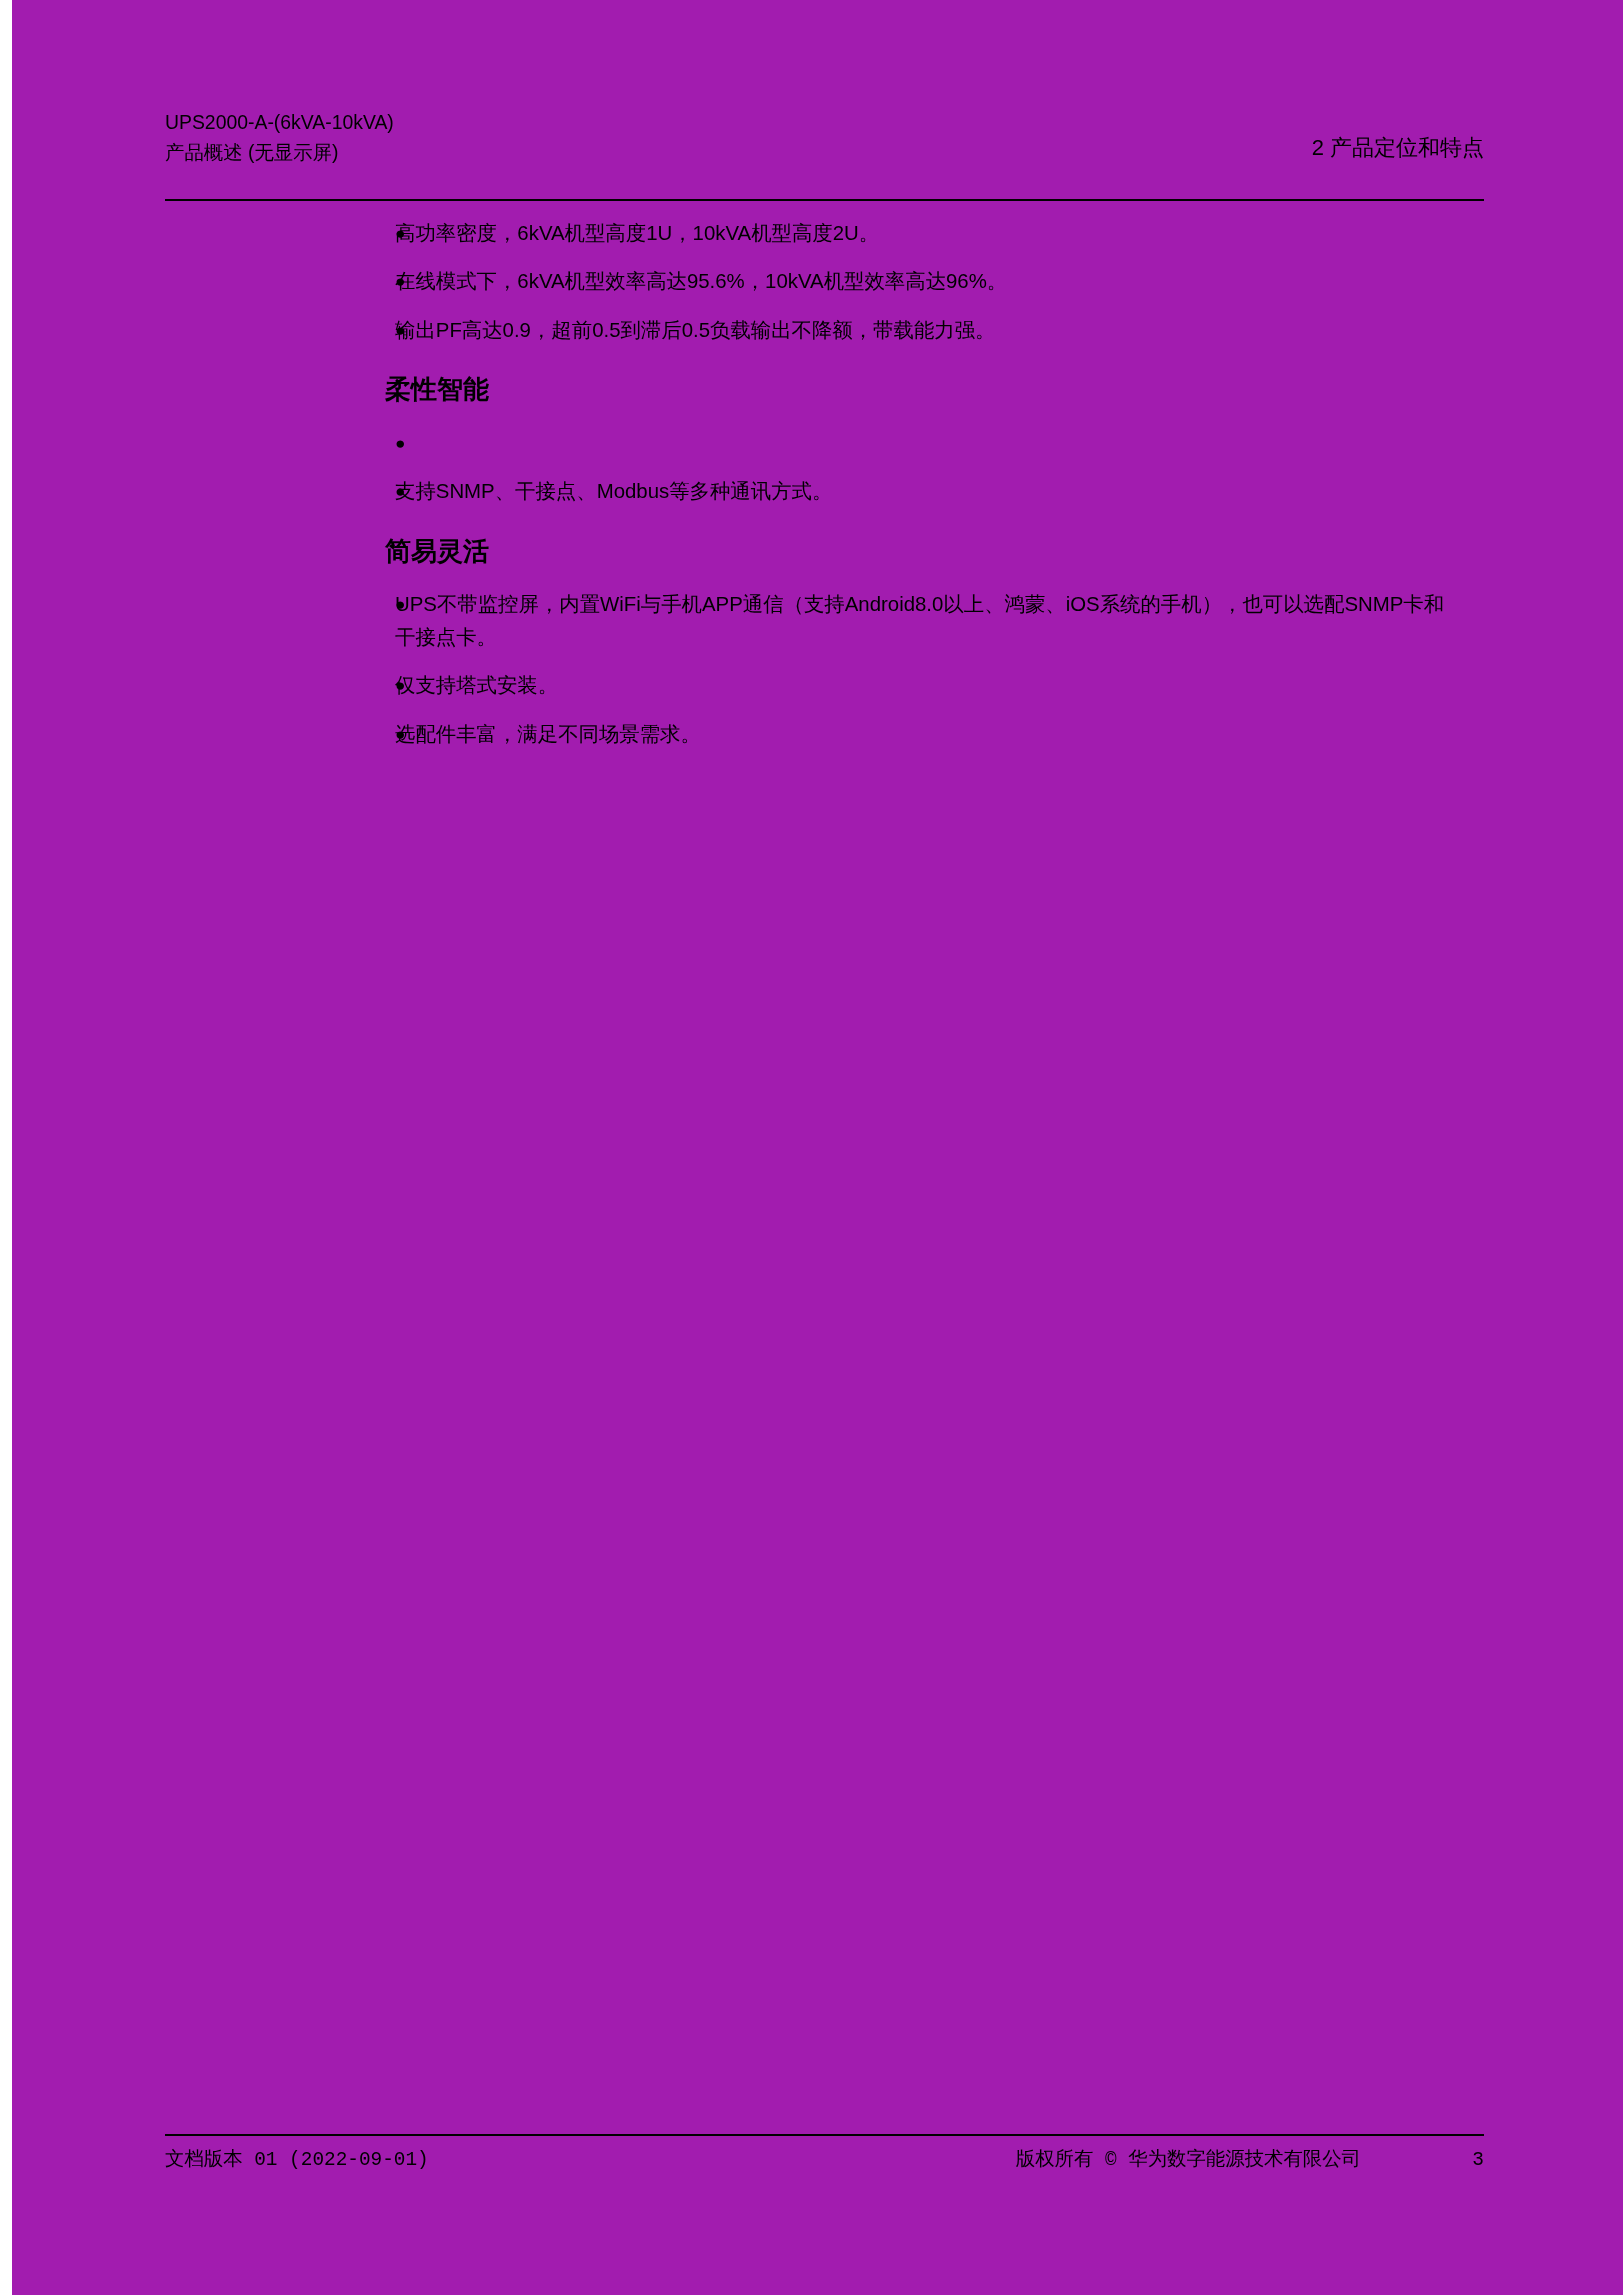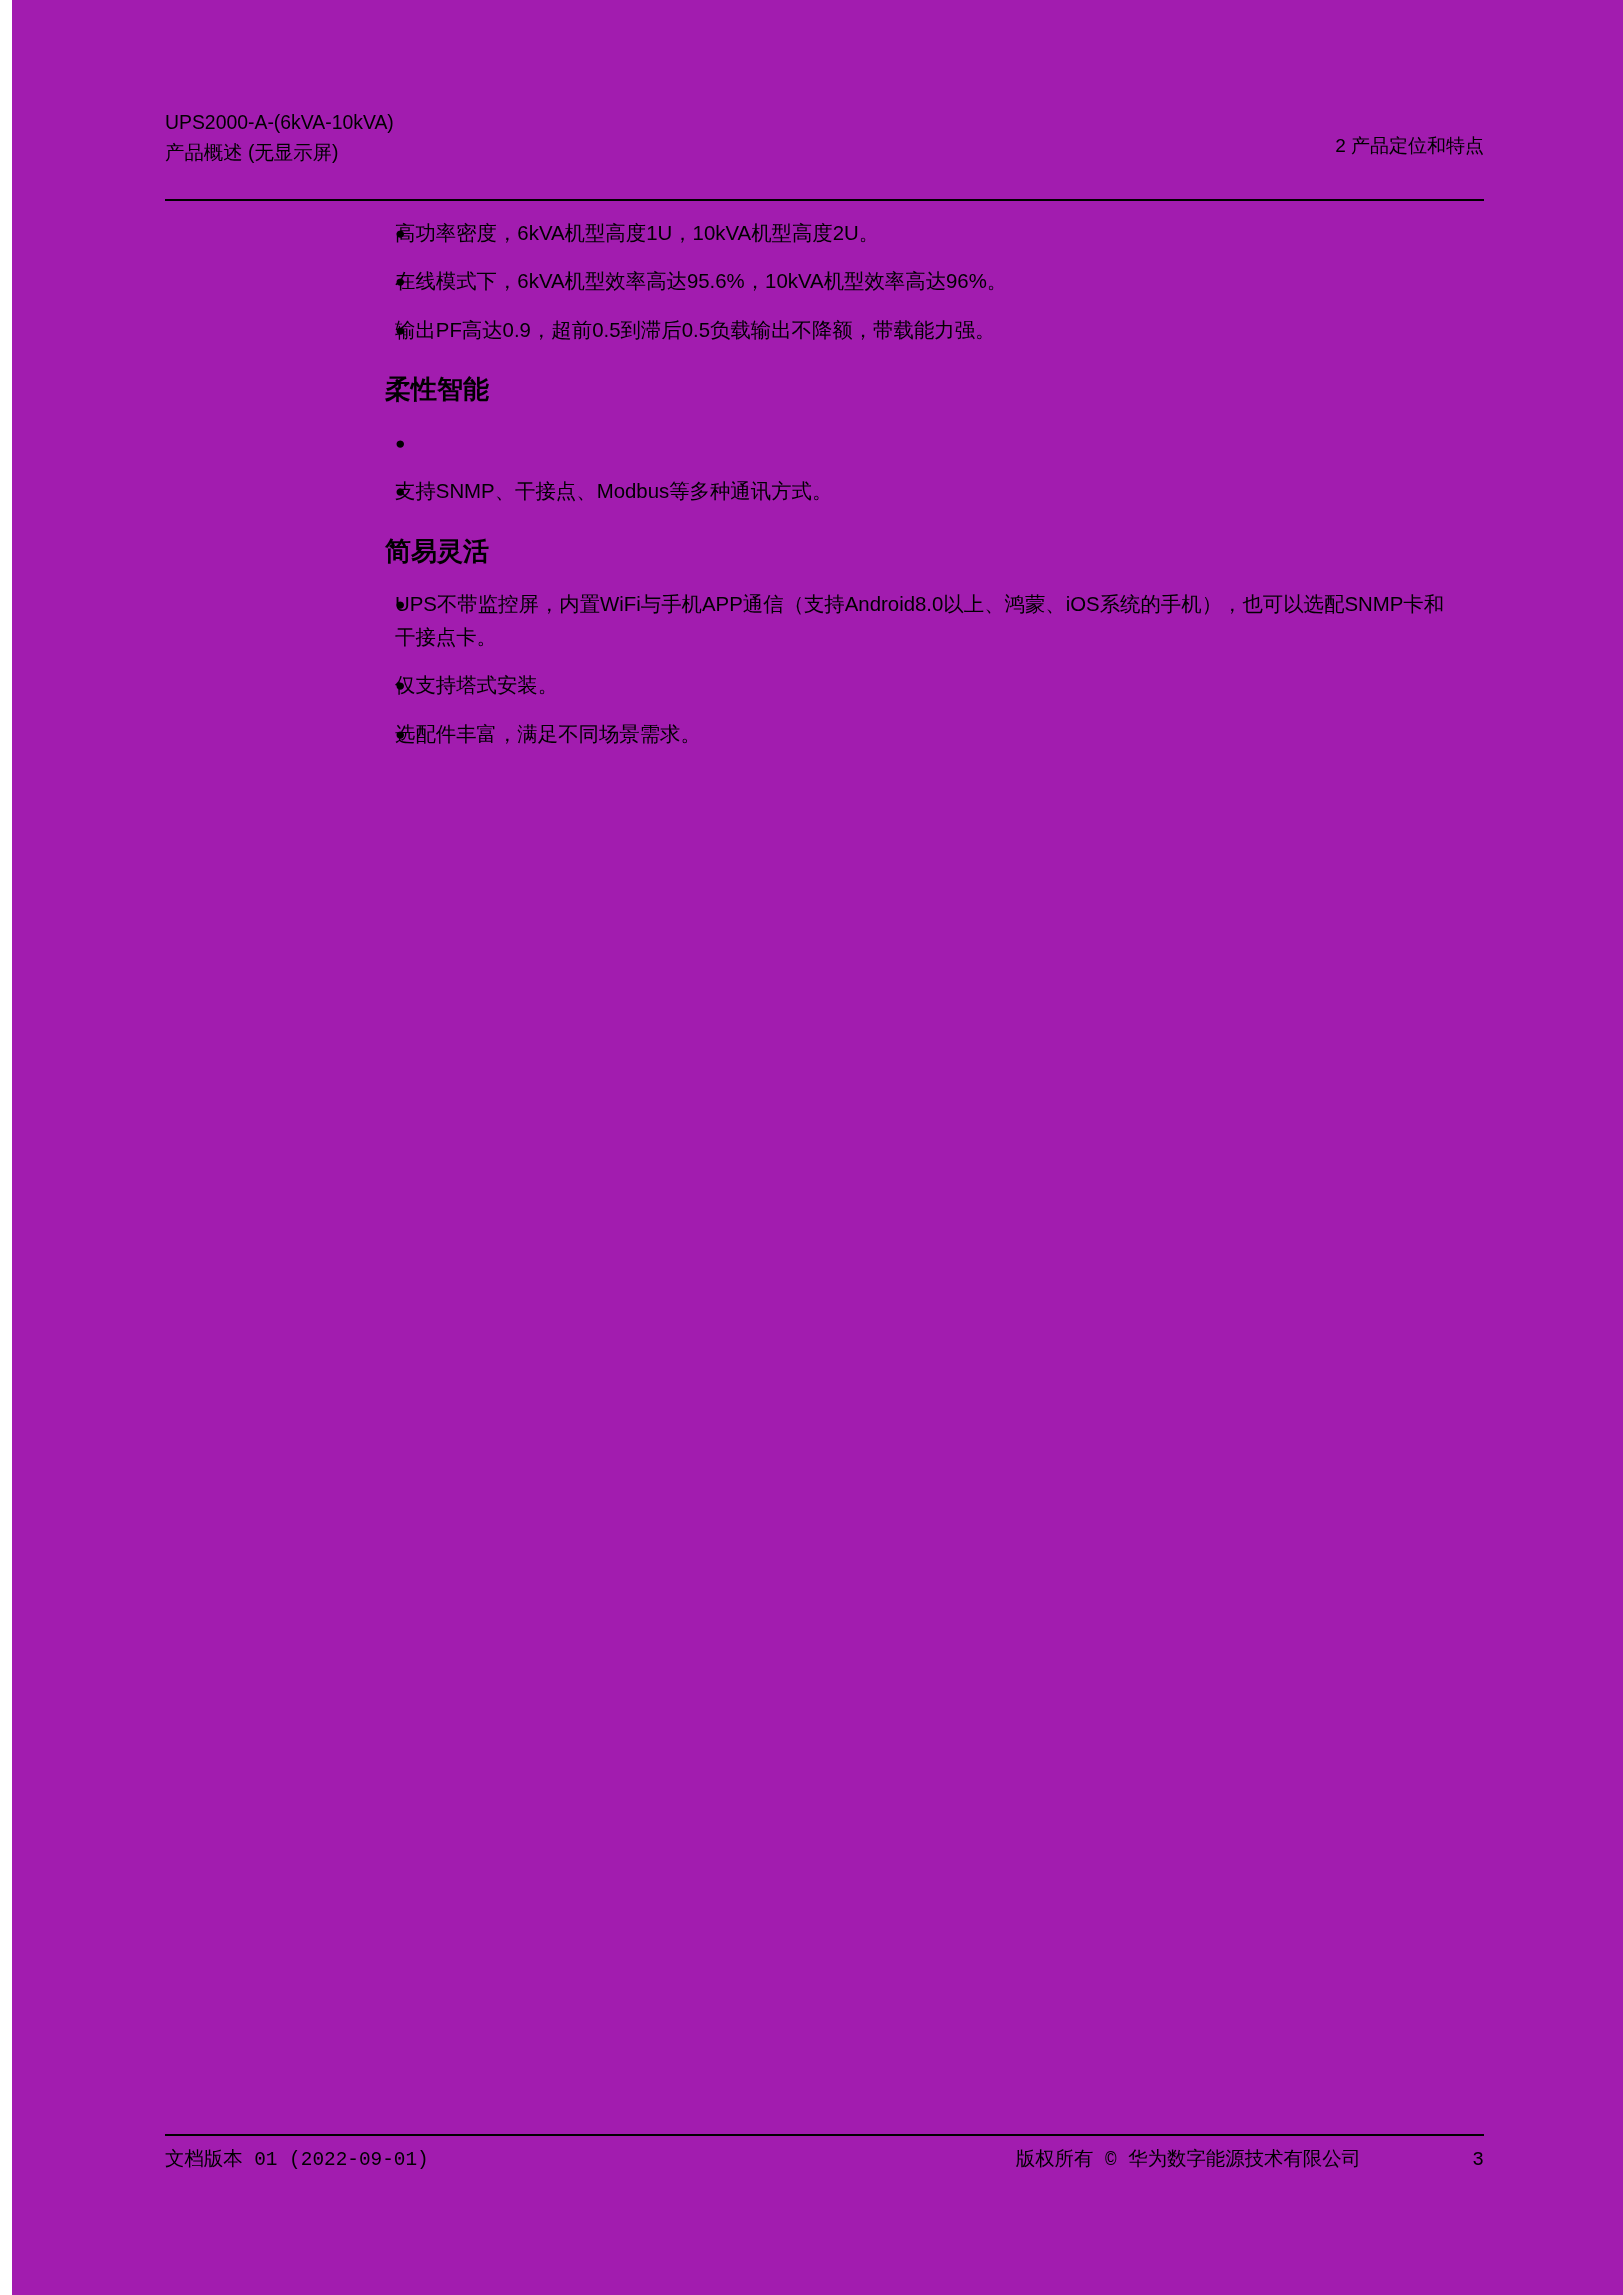--- a/index.html
+++ b/index.html
@@ -34,21 +34,21 @@
     align-items: flex-start;
     font-size: 19.4px;
     line-height: 1.55;
   }
   .header-left {
     text-align: left;
   }
   .header-right {
     text-align: right;
     padding-top: 23.5px;
-    font-size: 19px;
+    font-size: 22px;
   }
   .header-rule {
     position: absolute;
     left: 153px;
     top: 199px;
     width: 1319px;
     height: 1.5px;
     background: #000000;
   }
 

